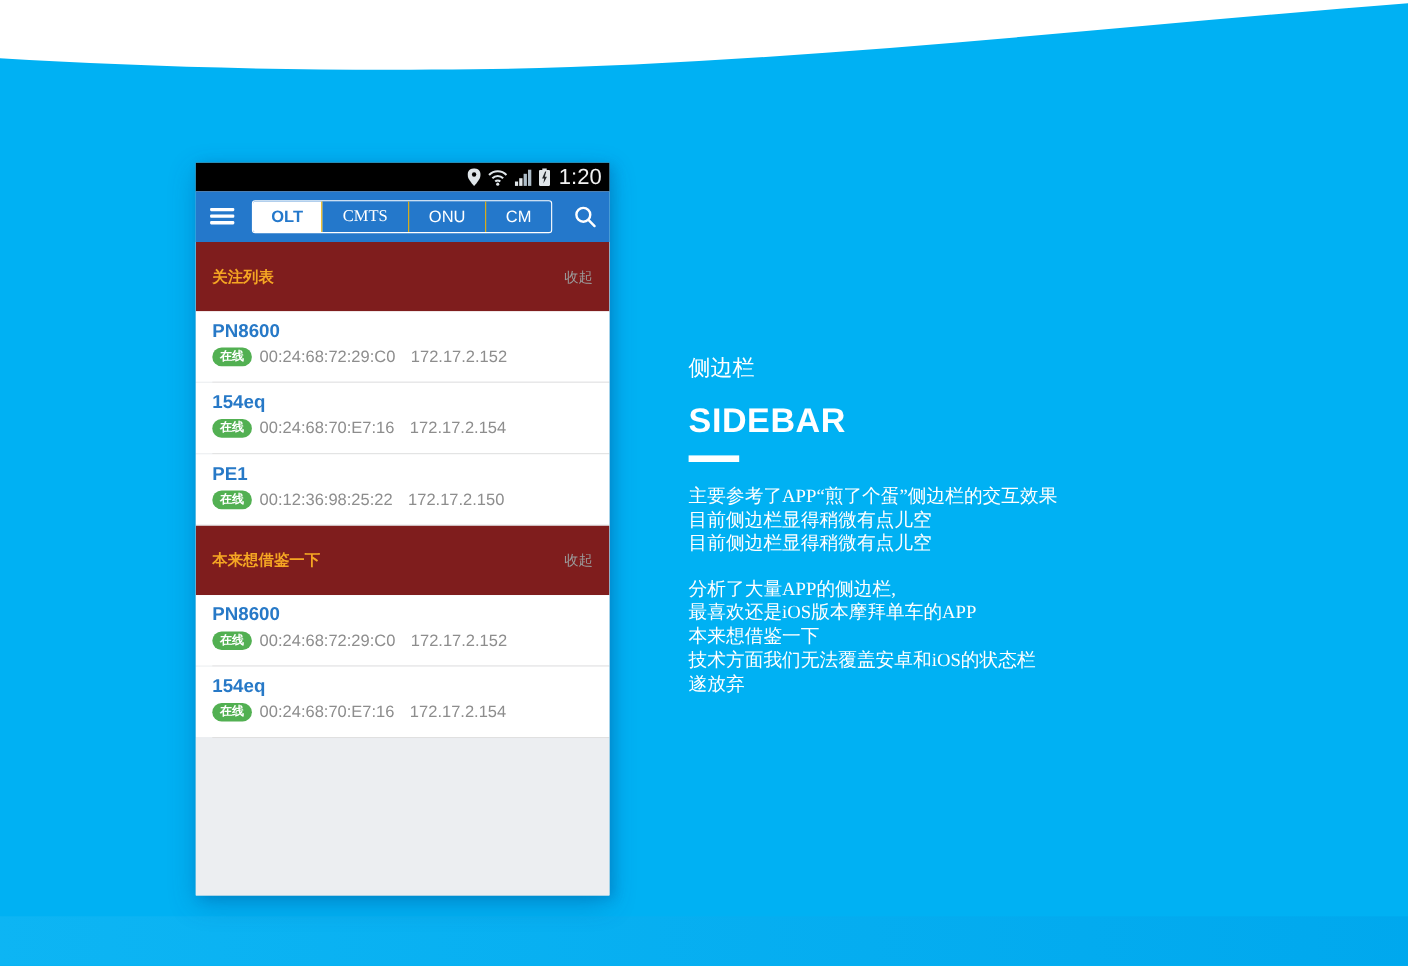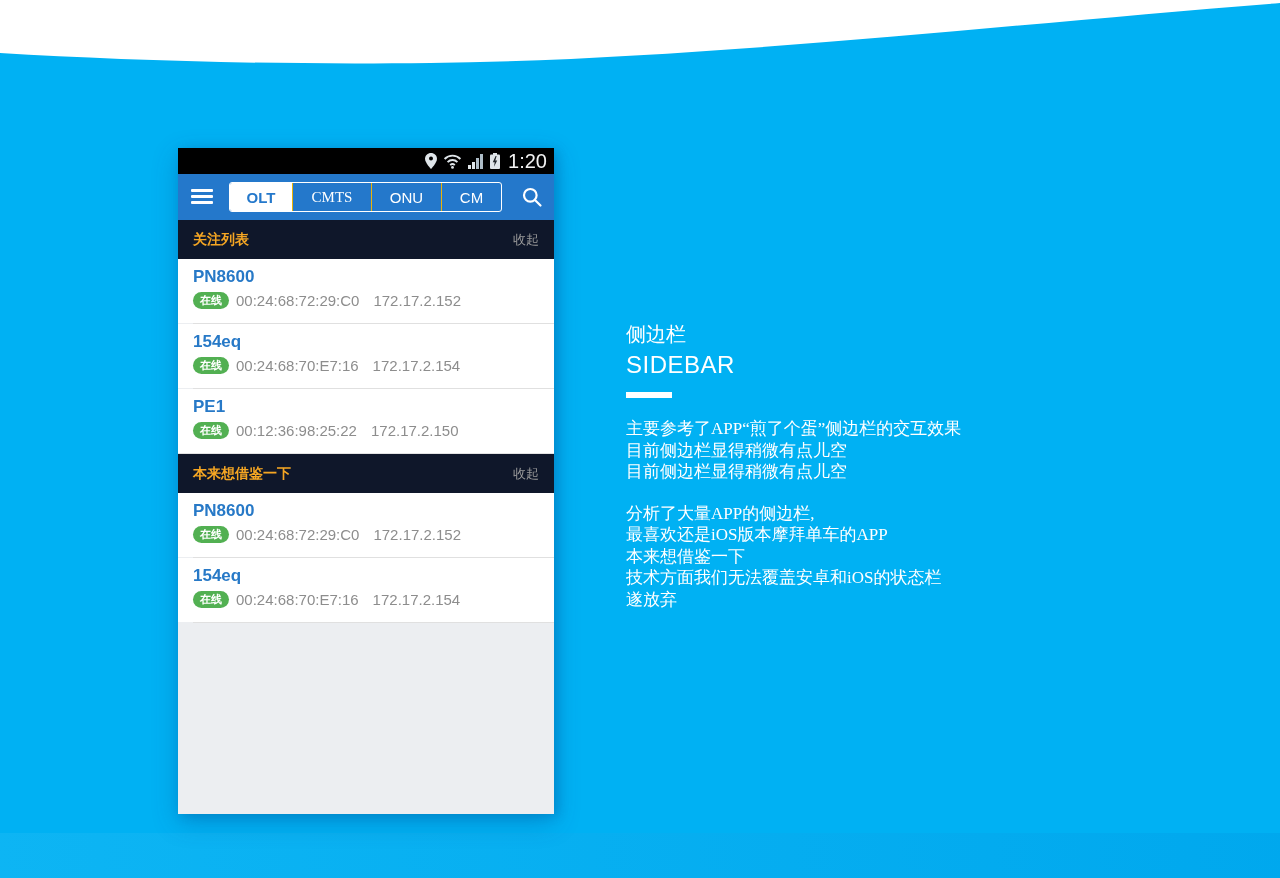--- a/index.html
+++ b/index.html
@@ -41,41 +41,41 @@
     display:flex;align-items:center;justify-content:center;
     color:#fff;font-size:15px;cursor:pointer;box-sizing:border-box;
   }
   .seg:not(:last-child){border-right:1px solid #eab308;}
   .seg.active{background:#fff;color:#2478cb;font-weight:bold;}
   .seg-olt{width:63px;}.seg-cmts{width:79px;font-family:Liberation Serif, serif;}.seg-onu{width:70px;}.seg-cm{width:59px;}
   .search-btn{position:absolute;right:11px;top:12px;cursor:pointer;}
   
   .content{flex:1;display:flex;flex-direction:column;background:#eceef1;overflow:hidden;}
   .sec-header{
-    height:31px;background:#0f172a;flex:0 0 auto;
-    display:flex;align-items:center;justify-content:space-between;padding:4px 15px;gap:32px;
+    height:31px;background:#7f1d1d;flex:0 0 auto;
+    display:flex;align-items:center;justify-content:space-between;padding:16px 15px;gap:32px;
   }
   .sec-title{color:#f5a623;font-size:14px;font-weight:bold;}
   .collapse{color:#9a9a9a;font-size:13px;cursor:pointer;}
   .row{height:64px;background:#fff;flex:0 0 auto;padding:7px 15px 0;box-sizing:border-box;cursor:pointer;}
   .name{color:#2779c7;font-size:17px;font-weight:bold;line-height:22px;}
   .meta{display:flex;align-items:center;margin-top:4px;}
   .badge{
     display:inline-block;background:#52b052;color:#fff;font-size:11px;
     padding:2px 7px;border-radius:9px;line-height:13px;font-weight:bold;
   }
   .mac{margin-left:7px;color:#8d8d8d;font-size:15px;}
   .ip{margin-left:14px;color:#8d8d8d;font-size:15px;}
   .divider{height:1px;background:#e0e0e0;margin-left:15px;flex:0 0 auto;}
   .section-divider{height:1px;background:#e3e3e3;flex:0 0 auto;}
   .filler{flex:1;background:#eceef1;}
   
   .annotation{position:absolute;left:626px;top:321px;color:#fff;}
   .ann-sub{font-size:20px;}
-  .ann-title{font-size:24px;font-weight:normal;letter-spacing:0.5px;margin-top:3px;}
+  .ann-title{font-size:31px;font-weight:bold;letter-spacing:0.5px;margin-top:17px;}
   .ann-bar{width:46px;height:6px;background:#fff;margin-top:13px;}
   .ann-p{margin-top:20px;font-size:17px;line-height:21.5px;font-family:Liberation Serif, serif;}
   .ann-p div{white-space:nowrap;}
 </style>
 </head>
 <body>
 
 <svg class="top-wave" viewBox="0 0 1280 70" preserveAspectRatio="none">
   <path d="M0,0 H1280 V3 C1010,24 700,60 430,63 C260,65 120,60 0,53 Z" fill="#ffffff"></path>
 </svg>

